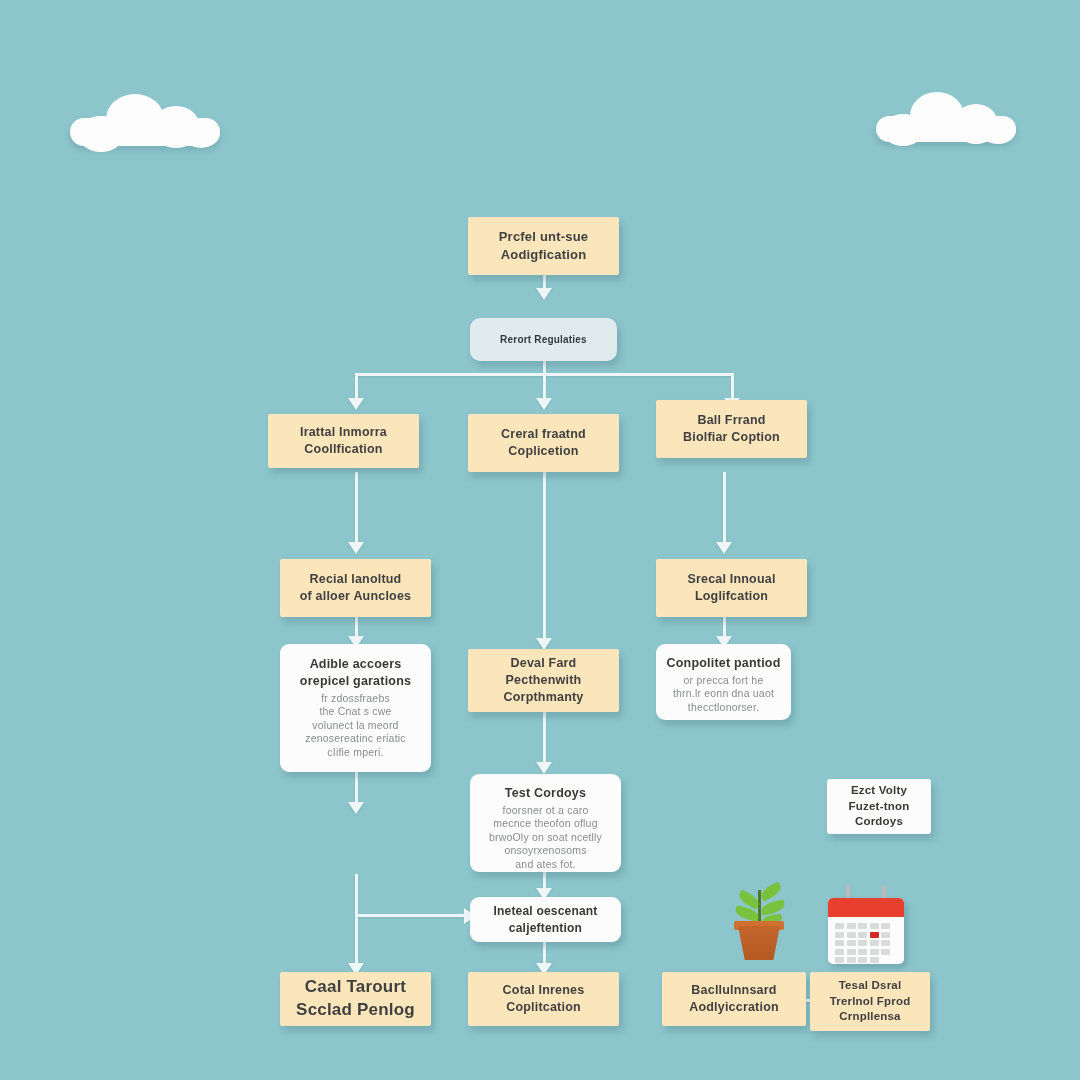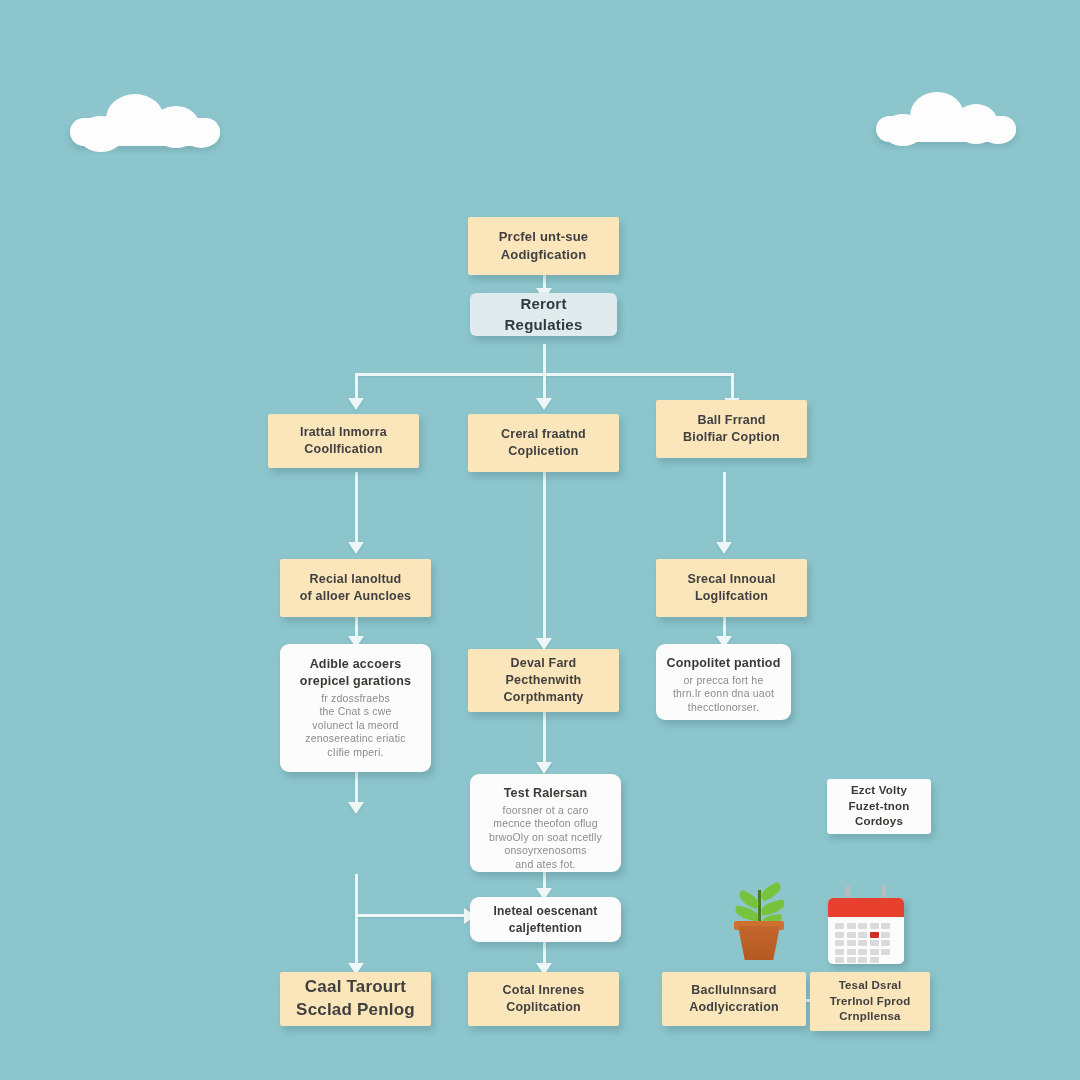--- a/index.html
+++ b/index.html
@@ -220,21 +220,21 @@
           <div class="cal-cell"></div>
           <div class="cal-cell"></div>
       </div>
     </div>
   </div>
 
   <div class="node cream" style="left:468px;top:217px;width:151px;height:58px;font-size:13px;">
     <span class="txt">Prcfel unt-sue<br>Aodigfication</span>
   </div>
 
-  <div class="node bluegrey" style="left:470px;top:293px;width:147px;height:43px;font-size:15px;border-radius:6px;">
+  <div class="node bluegrey" style="left:470px;top:318px;width:147px;height:43px;font-size:10px;">
     <span class="txt">Rerort Regulaties</span>
   </div>
 
   <div class="node cream" style="left:268px;top:414px;width:151px;height:54px;font-size:12.5px;">
     <span class="txt">Irattal Inmorra<br>Coollfication</span>
   </div>
   <div class="node cream" style="left:468px;top:414px;width:151px;height:58px;font-size:12.5px;">
     <span class="txt">Creral fraatnd<br>Coplicetion</span>
   </div>
   <div class="node cream" style="left:656px;top:400px;width:151px;height:58px;font-size:12.5px;">
@@ -256,21 +256,21 @@
   <div class="node cream" style="left:468px;top:649px;width:151px;height:63px;font-size:12.5px;">
     <span class="txt">Deval Fard<br>Pecthenwith<br>Corpthmanty</span>
   </div>
 
   <div class="node white" style="left:656px;top:644px;width:135px;height:76px;font-size:12.5px;flex-direction:column;justify-content:flex-start;padding-top:11px;">
     <span class="txt">Conpolitet pantiod</span>
     <span class="sub">or precca fort he<br>thrn.lr eonn dna uaot<br>thecctlonorser.</span>
   </div>
 
   <div class="node white" style="left:470px;top:774px;width:151px;height:98px;font-size:12.5px;flex-direction:column;justify-content:flex-start;padding-top:11px;">
-    <span class="txt">Test Ralersan</span>
+    <span class="txt">Test Cordoys</span>
     <span class="sub">foorsner ot a caro<br>mecnce theofon oflug<br>brwoOly on soat ncetlly<br>onsoyrxenosoms<br>and ates fot.</span>
   </div>
 
 
   <div class="node white" style="left:827px;top:779px;width:104px;height:55px;font-size:11.5px;border-radius:3px;">
     <span class="txt">Ezct Volty<br>Fuzet-tnon<br>Cordoys</span>
   </div>
 
   <div class="node white" style="left:470px;top:897px;width:151px;height:45px;font-size:12px;">
     <span class="txt">Ineteal oescenant<br>caljeftention</span>

